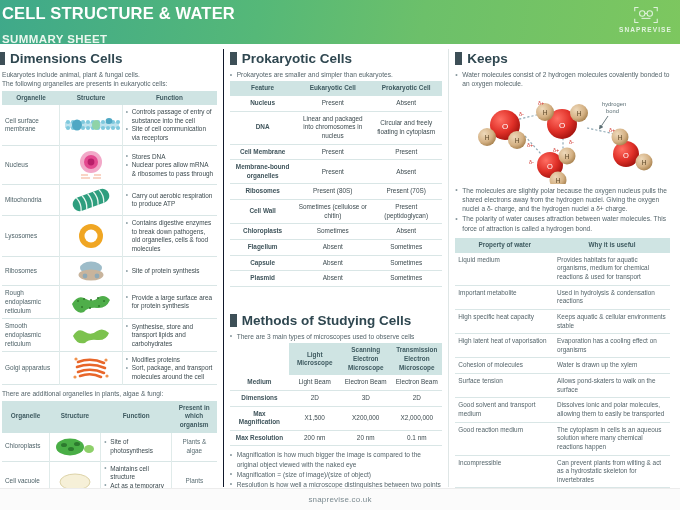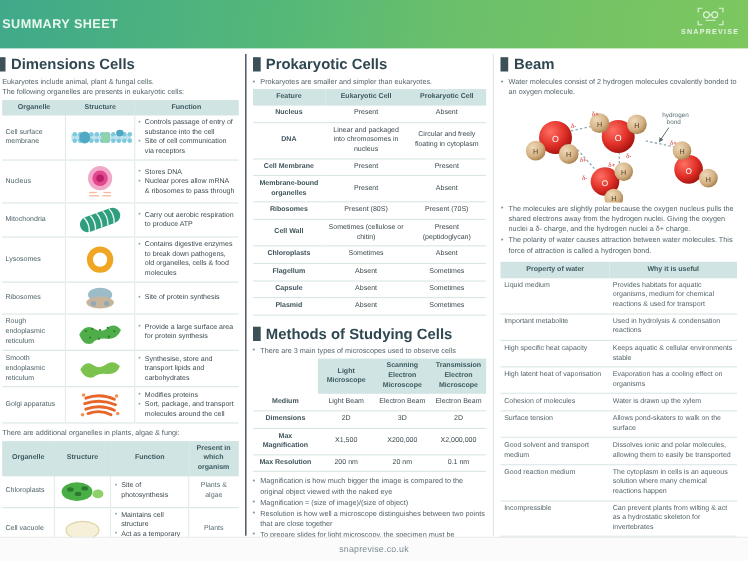--- a/index.html
+++ b/index.html
@@ -98,20 +98,21 @@
     display: flex; align-items: center; justify-content: center;
   }
   .footer-text { font-size: 8px; color: #7b8a90; letter-spacing: .2px; }
 </style>
 </head>
 <body>
 
 <div class="sheet">
 
   <div class="header">
+    <div class="header-title">CELL STRUCTURE &amp; WATER</div>
     <div class="header-sub">SUMMARY SHEET</div>
     <div class="brand">
       <svg class="brand-icon" viewBox="0 0 34 24">
         <g fill="none" stroke="#dff2dc" stroke-width="1.4">
           <path d="M2 7 V2 H7"></path>
             <path d="M27 2 H32 V7"></path>
           <path d="M32 17 V22 H27"></path>
             <path d="M7 22 H2 V17"></path>
           <circle cx="12" cy="10" r="3.6"></circle>
             <circle cx="22" cy="10" r="3.6"></circle>
@@ -474,21 +475,21 @@
               <td>Sometimes</td>
             </tr>
           <tr>
               <td class="feat">Plasmid</td>
               <td>Absent</td>
               <td>Sometimes</td>
             </tr>
         </tbody>
       </table>
 
-      <div class="sec-head" style="margin-top:9px">
+      <div class="sec-head" style="margin-top:26px">
         <span class="sec-bar"></span>
         <span class="sec-title">Methods of Studying Cells</span>
       </div>
       <ul class="b" style="margin-bottom:2px">
         <li>There are 3 main types of microscopes used to observe cells</li>
       </ul>
 
       <table class="tbl-mic">
         <colgroup>
             <col style="width:28%">
@@ -545,21 +546,21 @@
 
           </ul>
         </li>
 
       </ul>
     </div>
 
     <div class="col col-3">
       <div class="sec-head">
         <span class="sec-bar"></span>
-        <span class="sec-title">Beam</span>
+        <span class="sec-title">Keeps</span>
       </div>
       <ul class="b">
         <li>Water molecules consist of 2 hydrogen molecules covalently bonded to an oxygen molecule.</li>
       </ul>
 
       <div class="water-fig">
         <svg class="water-svg" width="200" height="92" viewBox="0 0 200 92">
           <defs>
             <radialGradient id="oG" cx="35%" cy="32%" r="72%">
               <stop offset="0%" stop-color="#ff6f63"></stop>

